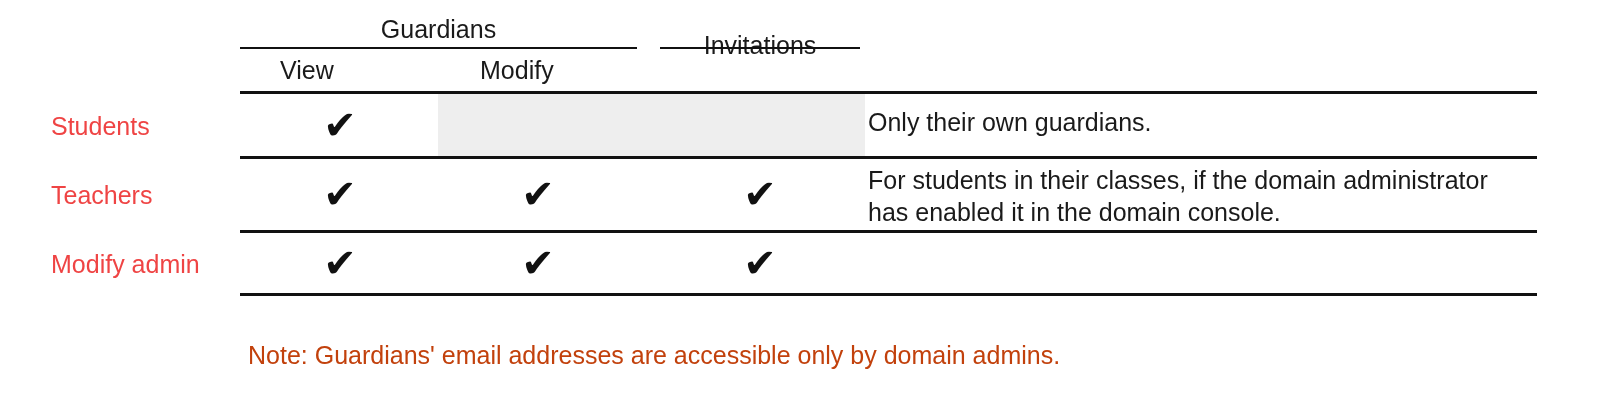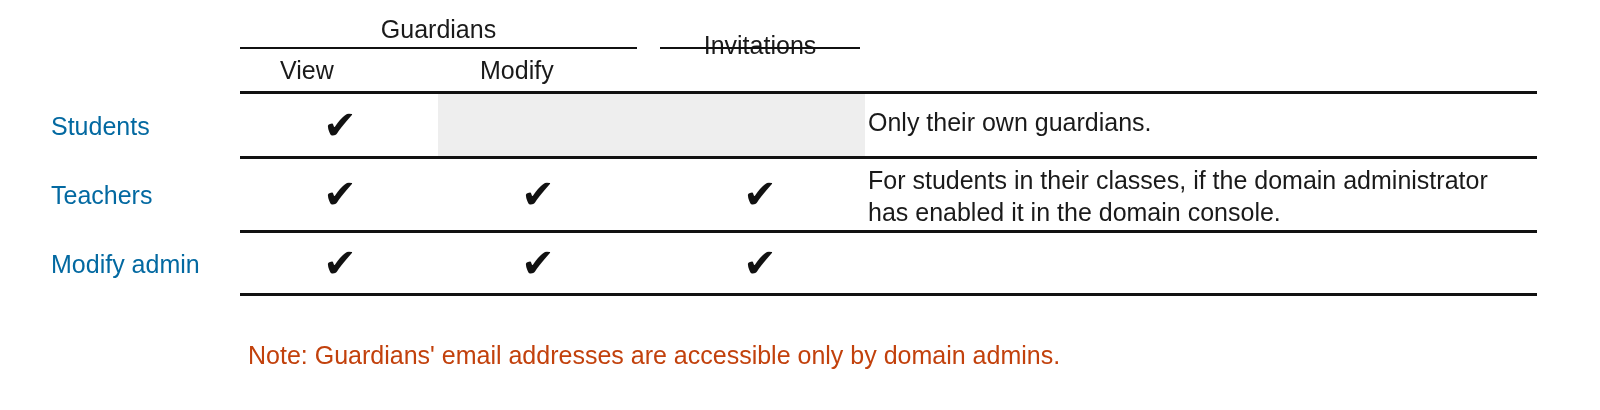--- a/index.html
+++ b/index.html
@@ -48,21 +48,21 @@
     color: #1a1a1a;
   }
 
   
   .row-label {
     position: absolute;
     left: 51px;
     font-size: 25px;
     line-height: 30px;
     white-space: nowrap;
-    color: #0369a1;
+    color: #ef4444;
   }
 
   
   .shade-band {
     position: absolute;
     background: #eeeeee;
   }
 
   
   .check {

